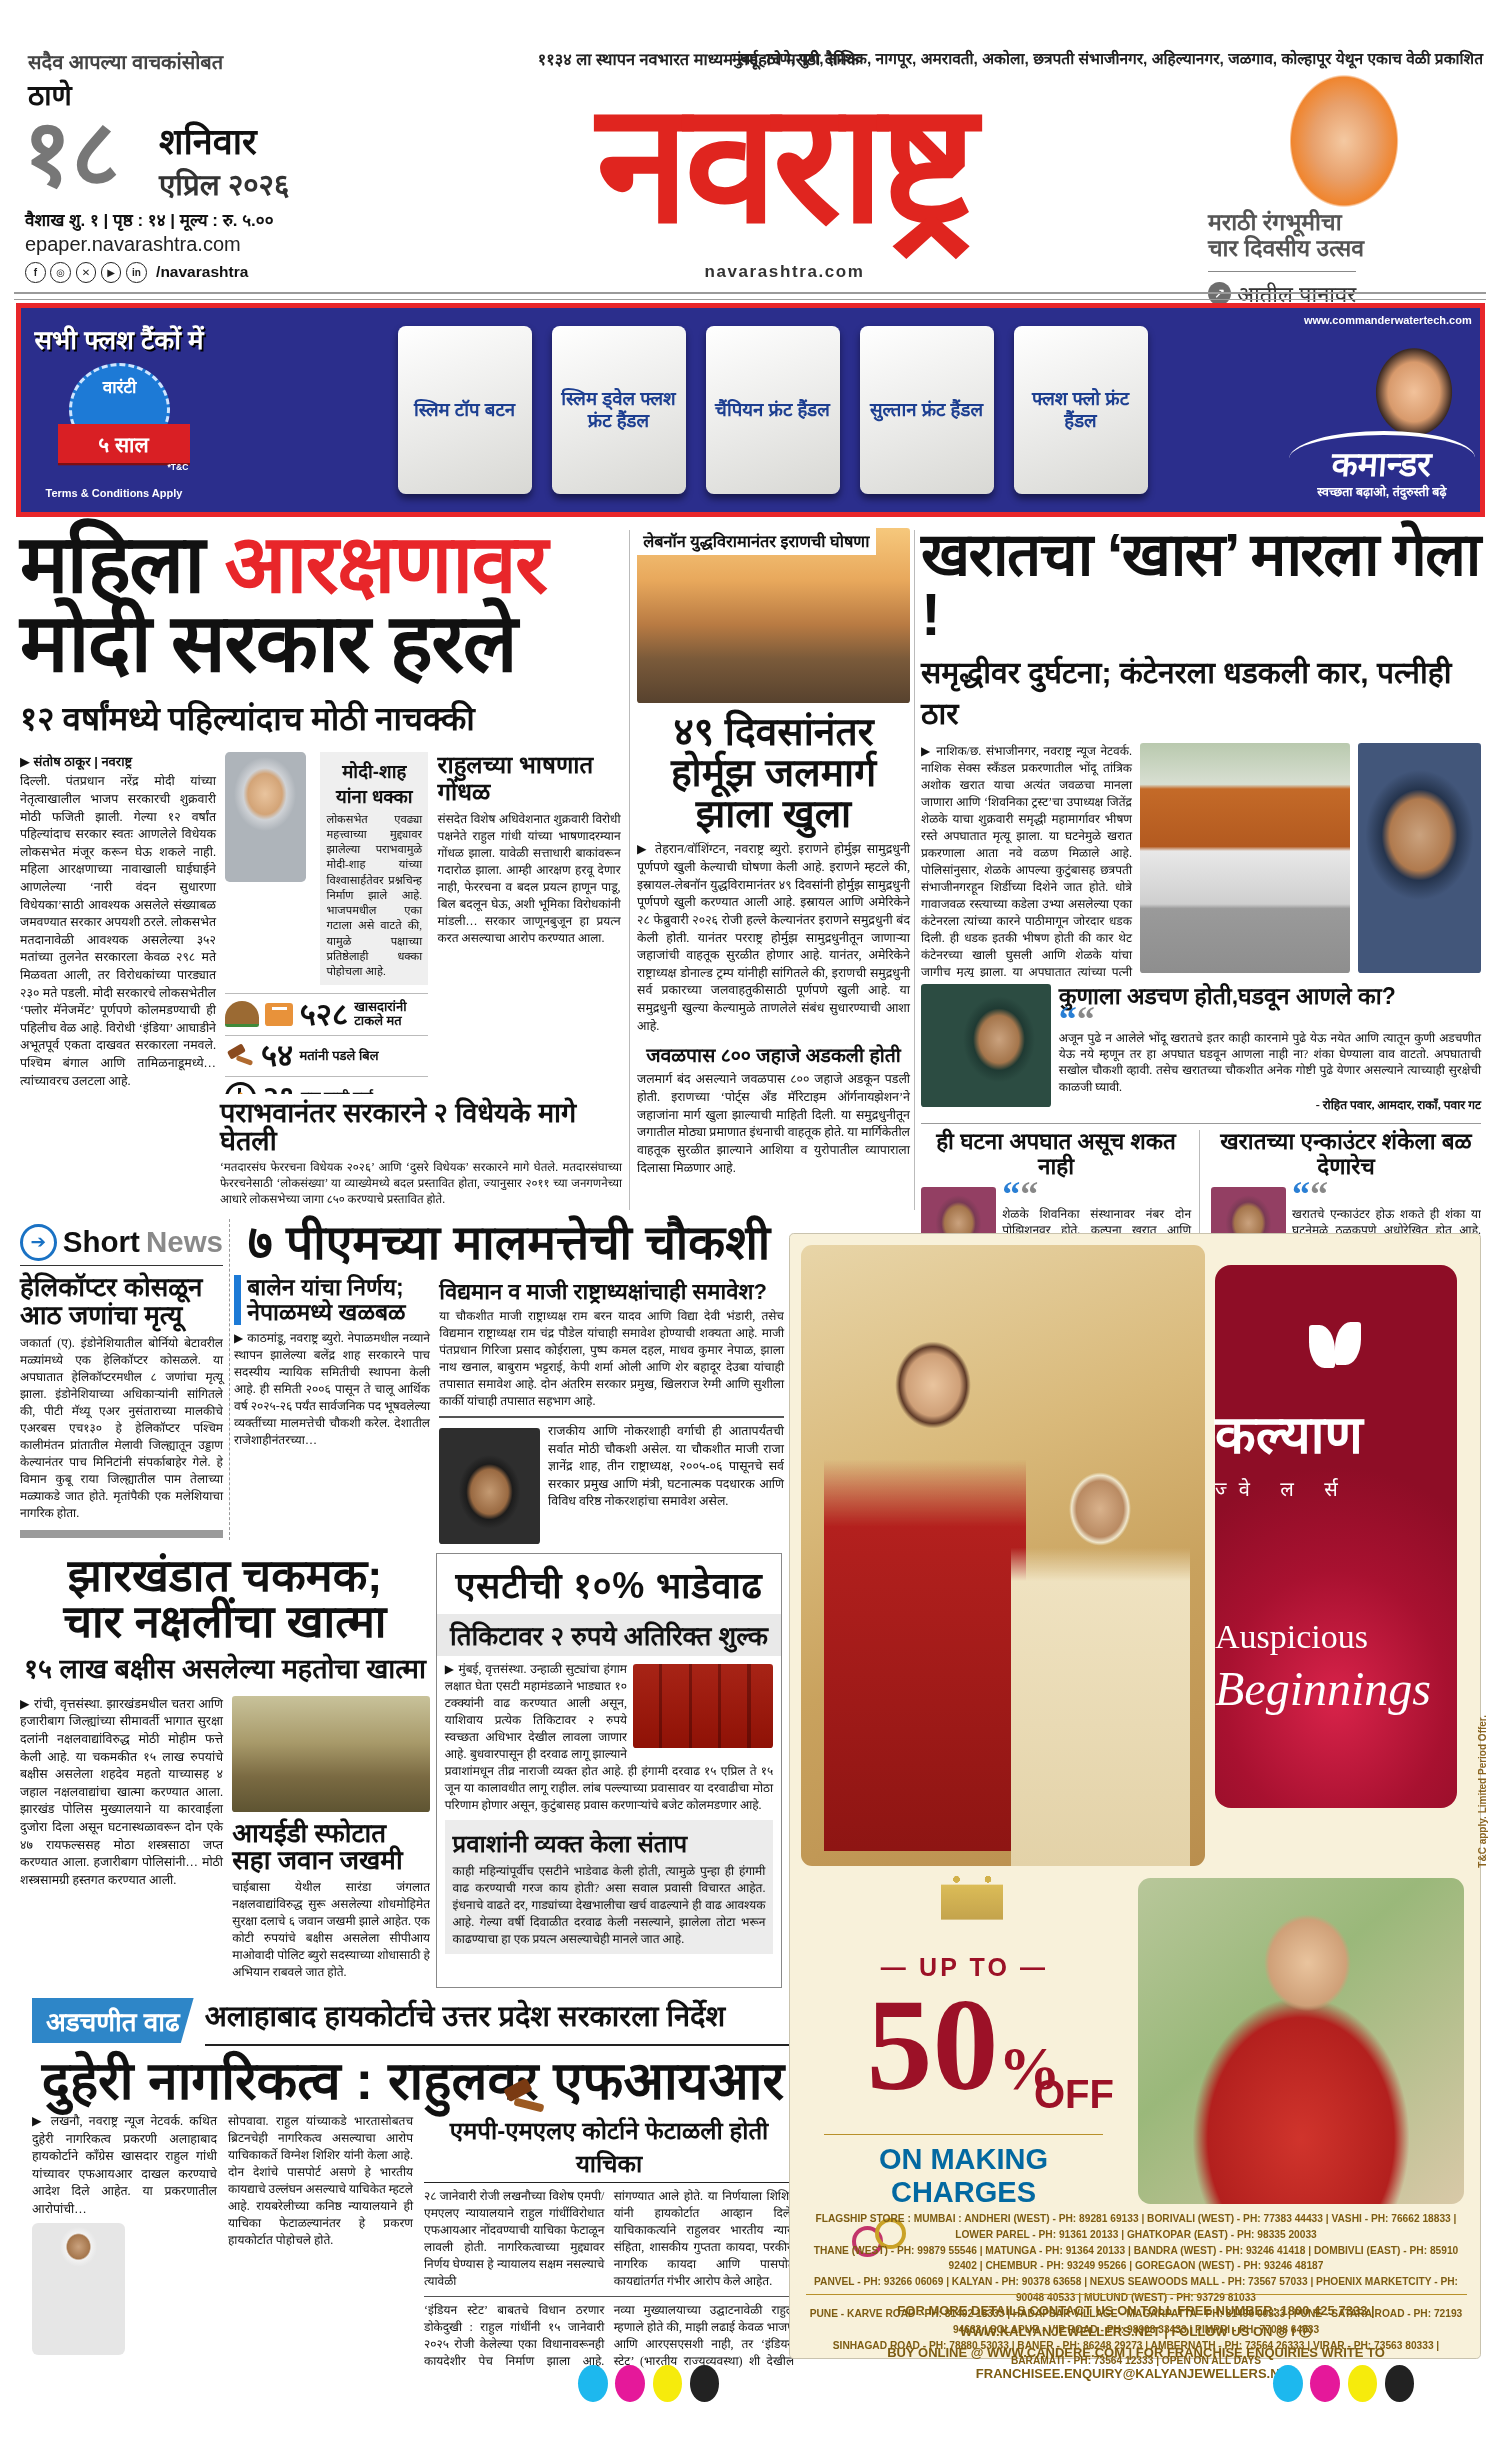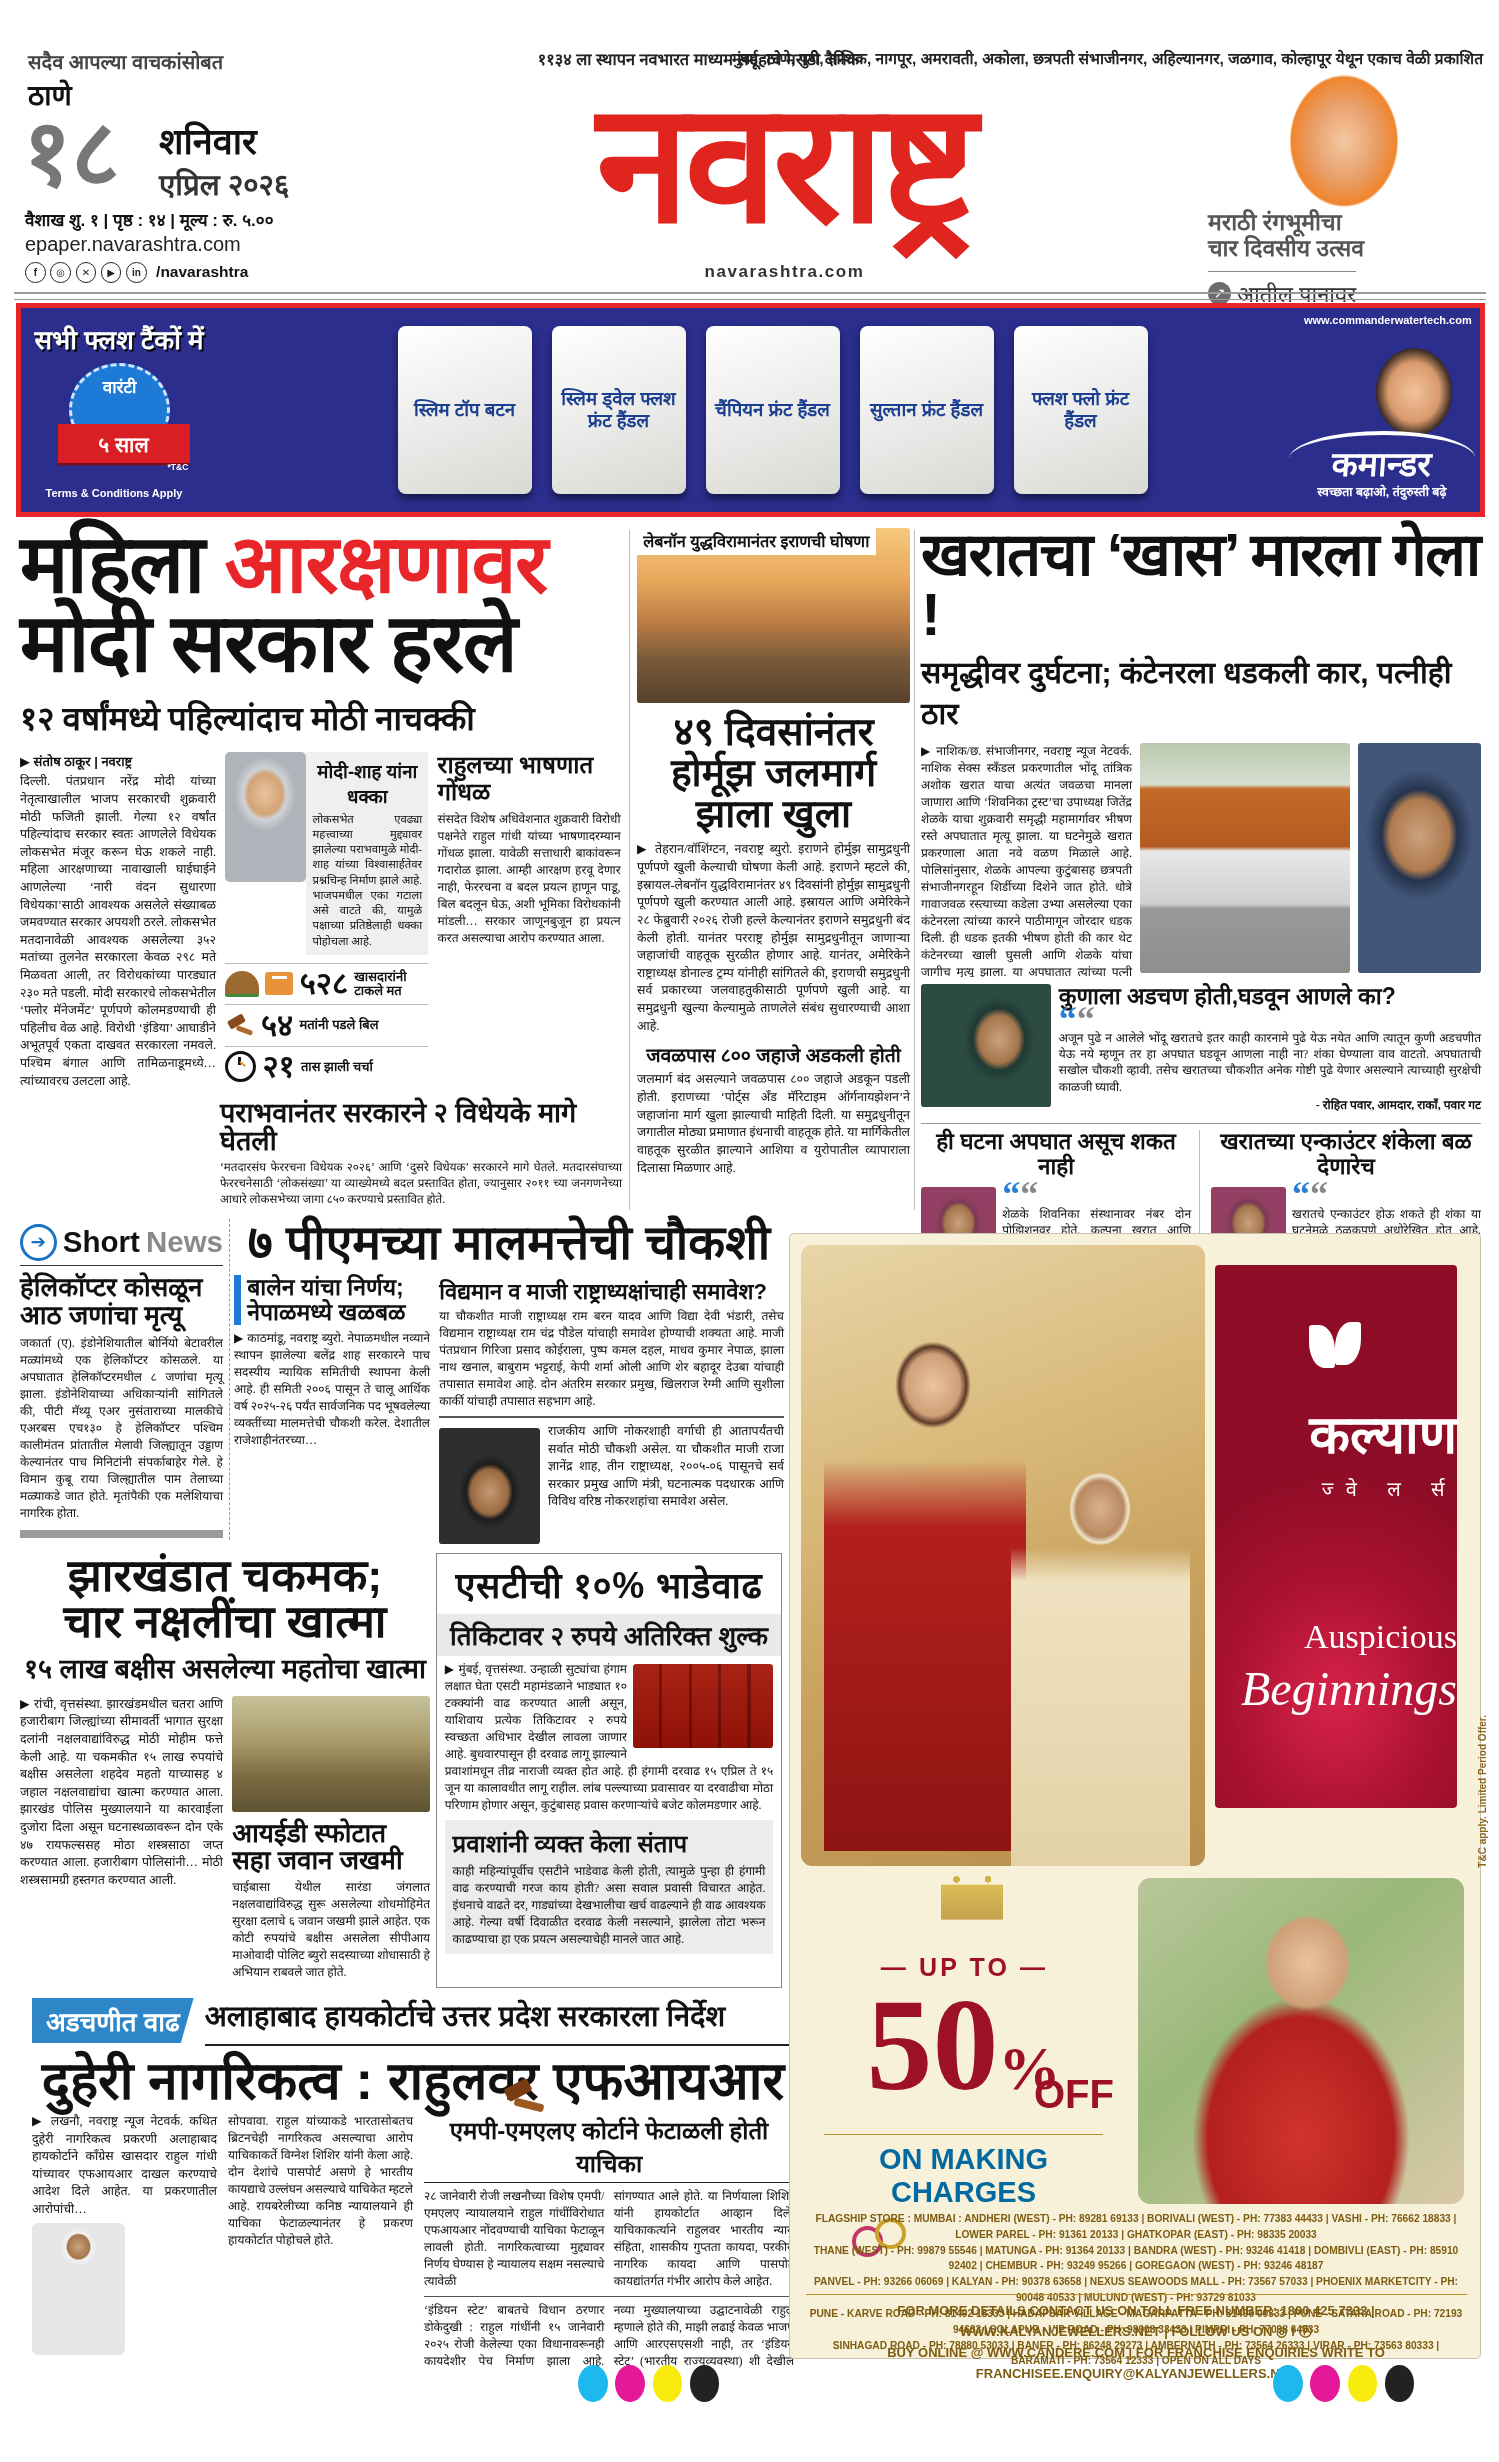--- a/index.html
+++ b/index.html
@@ -64,21 +64,21 @@
   .vsep1{left:629px;top:7.8px;width:0;height:680px;border-left:0.8px solid #bbb;}
   .vsep2{left:914px;top:7.8px;width:0;height:680px;border-left:0.8px solid #bbb;}
   .lead{left:20px;top:3.1px;width:602px;height:689px;}
   .lead-h{font-size:81px;line-height:.98;font-weight:900;letter-spacing:-1.6px;}
   .red{color:#e8262a;}
   .lead-sub{font-size:33px;font-weight:900;margin-top:11px;}
   .lead-cols{display:flex;gap:9.3px;margin-top:12.4px;height:342px;overflow:hidden;}
   .lc-a{width:196px;}
   .byline{font-size:13px;font-weight:bold;margin-bottom:3.1px;}
   .lc-b{width:203px;}
-  .modi-row{display:flex;gap:0;}
+  .modi-row{display:flex;gap:14px;}
   .modi-ph{width:81px;height:130px;flex:none;border-radius:4.7px;
            background:radial-gradient(31px 37px at 40px 42px,#e9c49e 0%,#d3a477 55%,#cfd2d6 70%,#aeb4ba 100%);}
   .shockbox{background:#efefef;padding:6.2px;flex:1;}
   .shock-t{font-size:18.6px;font-weight:900;text-align:center;margin-bottom:3.1px;}
   .shock-x{font-size:11.3px;line-height:1.35;text-align:justify;}
   .stats{margin-top:7.8px;}
   .stat{display:flex;align-items:center;gap:6.2px;border-top:0.8px solid #bbb;padding:4.7px 0;}
   .sval{font-size:31px;font-weight:900;line-height:1;}
   .slab{font-size:13px;font-weight:900;line-height:1.1;}
   .sico{flex:none;}
@@ -185,22 +185,22 @@
   
   #kalyan{left:789px;top:1233px;width:692px;height:1126px;background:#f8f1da;border:1.6px solid #c9c3ae;box-sizing:border-box;border-radius:4.7px;}
   .ka-photo{position:absolute;left:11px;top:11px;width:404px;height:621px;border-radius:11px;overflow:hidden;
             background:linear-gradient(160deg,#e8d5a8 0%,#d9b97a 35%,#c9a25e 60%,#b98e4e 100%);}
   .ka-kat{position:absolute;left:23px;top:47px;width:202px;height:559px;
           background:radial-gradient(54px 62px at 109px 93px,#e9c49e 0%,#cfa078 50%,#5e3a28 62%,rgba(94,58,40,0) 70%),
                      linear-gradient(180deg,rgba(0,0,0,0) 30%,#b3201e 42%,#8e1513 100%);border-radius:93px 93px 0 0;}
   .ka-ab{position:absolute;left:210px;top:202px;width:179px;height:419px;
          background:radial-gradient(43px 51px at 89px 62px,#d9b28c 0%,#b98a62 55%,#efe6cc 66%,rgba(239,230,204,0) 72%),
                     linear-gradient(180deg,rgba(0,0,0,0) 24%,#efe2c0 32%,#e3d2a8 100%);border-radius:78px 78px 0 0;}
-  .ka-panel{position:absolute;left:425px;top:31px;width:242px;height:543px;border-radius:4px;
-            background:radial-gradient(202px 233px at 50% 80%,#d8234a 0%,#a81130 55%,#8e0d26 100%);color:#fff;text-align:right;}
+  .ka-panel{position:absolute;left:425px;top:31px;width:242px;height:543px;border-radius:16px;
+            background:radial-gradient(202px 233px at 50% 80%,#d8234a 0%,#a81130 55%,#8e0d26 100%);color:#fff;text-align:left;}
   .ka-mark{width:54px;height:54px;margin:54px auto 23px;position:relative;}
   .ka-mark:before,.ka-mark:after{content:"";position:absolute;background:#fff;width:26px;height:43px;}
   .ka-mark:before{left:0;top:6.2px;border-radius:3.1px 60% 3.1px 60%;}
   .ka-mark:after{left:26px;top:3.1px;border-radius:60% 3.1px 60% 3.1px;}
   .ka-name{font-size:53px;font-weight:900;}
   .ka-sub{font-size:20px;letter-spacing:12.4px;margin-top:6.2px;}
   .ka-ausp{margin-top:116px;font-size:34px;font-family:"Liberation Serif",serif;}
   .ka-beg{font-size:48px;font-style:italic;font-family:"Liberation Serif",serif;margin-top:4.7px;}
   .ka-mid{position:absolute;left:11px;top:644px;width:671px;height:326px;}
   .ka-ear{position:absolute;left:140px;top:-7.8px;width:62px;height:70px;

